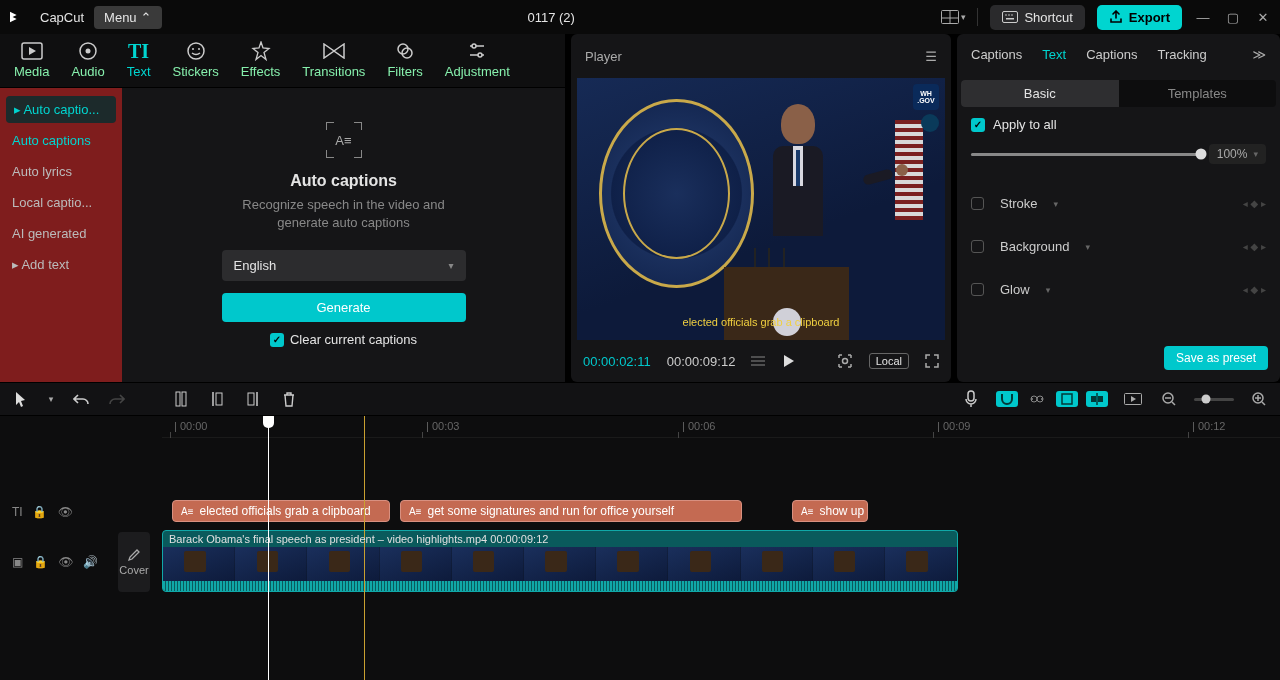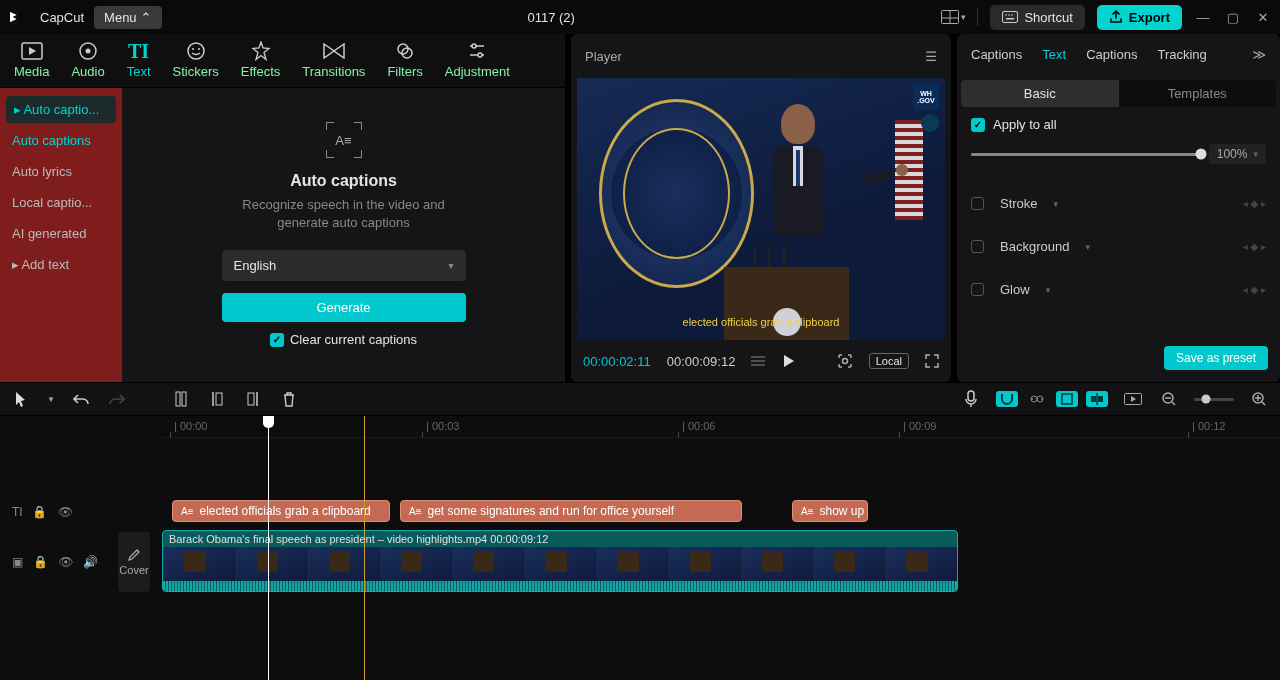--- a/index.html
+++ b/index.html
@@ -482,21 +482,21 @@
         <line x1="10" y1="10" x2="13" y2="13" stroke="#aaa" stroke-width="1.5"></line>
       </svg>
     </div>
 </div>
 
 <div class="timeline">
   <div class="ruler">
     <div class="tick" style="left:12px;">| <span>00:00</span></div>
     <div class="tick" style="left:264px;">| <span>00:03</span></div>
     <div class="tick" style="left:520px;">| <span>00:06</span></div>
-    <div class="tick" style="left:741px;">| <span>00:09</span></div>
+    <div class="tick" style="left:775px;">| <span>00:09</span></div>
     <div class="tick" style="left:1030px;">| <span>00:12</span></div>
   </div>
   <div class="tracks">
     <div style="height:58px;"></div>
     <div class="track">
       <div class="track-hdr">
         <span class="track-hdr-icon">TI</span>
         <span class="track-hdr-icon">🔒</span>
         <span class="track-hdr-icon">👁</span>
       </div>

